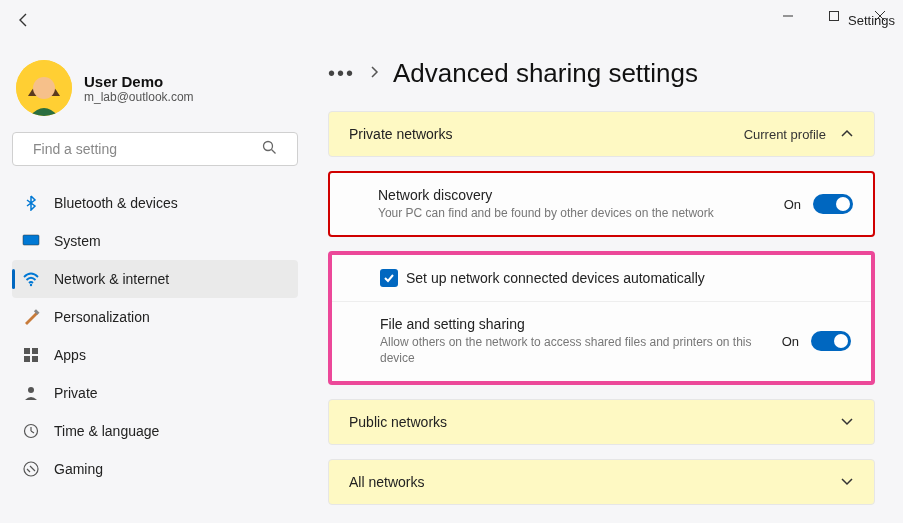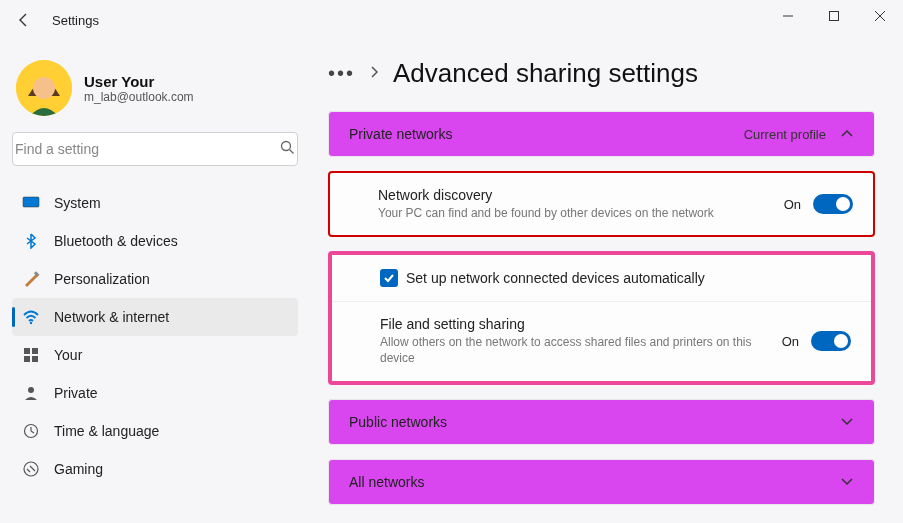--- a/index.html
+++ b/index.html
@@ -1,55 +1,55 @@
 <!DOCTYPE html>
 <html><head>
 <meta charset="utf-8">
 <style>
 * { box-sizing: border-box; margin: 0; padding: 0; font-family: "Segoe UI", Arial, sans-serif; }
 body { width: 903px; height: 523px; background: #f6f6f8; overflow: hidden; position: relative; }
 
 
-.titlebar { height: 40px; display: flex; align-items: center; padding: 4px 8px; }
+.titlebar { height: 40px; display: flex; align-items: center; padding: 4px 8px; justify-content: space-between; }
 .titlebar .back { width: 32px; height: 32px; display:flex; align-items:center; justify-content:center; cursor:pointer; }
 .titlebar .title { margin-left: 12px; font-size: 13px; color:#222; }
 .winbtns { position:absolute; top:0; right:0; display:flex; }
 .winbtn { width:46px; height:32px; display:flex; align-items:center; justify-content:center; cursor:pointer; }
 
 
 .content { display:flex; height: calc(523px - 40px); }
 .sidebar { width: 310px; padding: 12px 12px 0 12px; }
 
 
 .user { display:flex; align-items:center; gap:12px; padding: 8px 4px 16px 4px; }
 .avatar { width:56px; height:56px; border-radius:50%; background:#ffcf33; position:relative; overflow:hidden; }
 .avatar svg { position:absolute; top:0; left:0; }
 .user-name { font-size:15px; font-weight:600; color:#111; }
 .user-email { font-size:12px; color:#555; }
 
 
-.search { display:flex; align-items:center; background:#fff; border:1px solid #d0d0d0; border-radius:4px; height:34px; padding:0 2px; margin-bottom:18px; }
+.search { display:flex; align-items:center; background:#fff; border:1px solid #d0d0d0; border-radius:4px; height:34px; padding:0 20px; margin-bottom:18px; }
 .search input { flex:1; border:none; outline:none; font-size:14px; background:transparent; color:#333; }
 .search input::placeholder { color:#888; }
 
 
 .nav-item { display:flex; align-items:center; gap:14px; height:38px; padding:0 10px; border-radius:4px; cursor:pointer; font-size:14px; color:#222; position:relative; }
 .nav-item.active { background:#eaeaea; }
 .nav-item.active::before { content:""; position:absolute; left:0; top:9px; bottom:9px; width:3px; background:#0067c0; border-radius:2px; }
 .nav-icon { width:18px; height:18px; display:flex; align-items:center; justify-content:center; }
 
 
 .main { flex:1; padding: 18px 28px 0 18px; overflow-y:auto; }
 .breadcrumb { display:flex; align-items:center; gap:14px; margin-bottom:22px; }
 .more-dots { font-size:20px; color:#444; letter-spacing:2px; cursor:pointer; }
 .chev { color:#555; }
 .page-title { font-size:26px; font-weight:400; color:#111; }
 
 
-.section-header { display:flex; align-items:center; justify-content:space-between; padding: 14px 20px; background:#d946ef; border:1px solid #e6e6e6; border-radius:4px; margin-bottom:14px; cursor:pointer; }
+.section-header { display:flex; align-items:center; justify-content:space-between; padding: 14px 20px; background:#fef9c3; border:1px solid #e6e6e6; border-radius:4px; margin-bottom:14px; cursor:pointer; }
 .section-title { font-size:14px; color:#222; }
 .section-right { display:flex; align-items:center; gap:14px; font-size:13px; color:#333; }
 
 
 .card-group { border:4px solid #ec4899; border-radius:4px; background:#fdfdfd; margin-bottom:14px; }
 .card-group.highlight { border:2px solid #d00000; }
 .card { padding:14px 20px; display:flex; align-items:center; gap:8px; border-top:1px solid #eee; }
 .card:first-child { border-top:none; }
 .card-body { flex:1; }
 .card-title { font-size:14px; color:#222; margin-bottom:2px; }
@@ -101,78 +101,78 @@
     <div class="user">
       <div class="avatar">
         <svg width="56" height="56" viewBox="0 0 56 56">
           <circle cx="28" cy="28" r="28" fill="#ffcf33"></circle>
           <path d="M12 36 Q28 8 44 36" fill="#5b3a1e"></path>
           <circle cx="28" cy="28" r="11" fill="#f6c08a"></circle>
           <path d="M14 56 Q28 40 42 56" fill="#2a6e3f"></path>
         </svg>
       </div>
       <div>
-        <div class="user-name">User Your</div>
+        <div class="user-name">User Demo</div>
         <div class="user-email">m_lab@outlook.com</div>
       </div>
     </div>
 
     <div class="search">
       <input type="text" placeholder="Find a setting" style="">
       <span><svg width="15" height="15" viewBox="0 0 15 15">
             <circle cx="6" cy="6" r="4.5" stroke="#666" stroke-width="1.3" fill="none"></circle>
             <line x1="9.5" y1="9.5" x2="13.5" y2="13.5" stroke="#666" stroke-width="1.3"></line>
           </svg></span>
     </div>
 
     <div class="nav-item">
       <span class="nav-icon">
+          <svg width="16" height="16" viewBox="0 0 16 16">
+            <path d="M8 1 L12 5 L8 8 L12 11 L8 15 V1 M4 5 L8 8 M4 11 L8 8" stroke="#0078d4" stroke-width="1.5" fill="none"></path>
+          </svg>
+        </span>
+      <span>Bluetooth &amp; devices</span>
+    </div>
+    <div class="nav-item">
+      <span class="nav-icon">
           <svg width="18" height="18" viewBox="0 0 18 18">
             <rect x="1" y="3" width="16" height="10" rx="1" fill="#0078d4"></rect>
             <rect x="1" y="3" width="16" height="10" rx="1" fill="none" stroke="#333" stroke-width="0.5"></rect>
           </svg>
         </span>
       <span>System</span>
     </div>
-    <div class="nav-item">
-      <span class="nav-icon">
-          <svg width="16" height="16" viewBox="0 0 16 16">
-            <path d="M8 1 L12 5 L8 8 L12 11 L8 15 V1 M4 5 L8 8 M4 11 L8 8" stroke="#0078d4" stroke-width="1.5" fill="none"></path>
-          </svg>
-        </span>
-      <span>Bluetooth &amp; devices</span>
+    <div class="nav-item active">
+      <span class="nav-icon">
+          <svg width="18" height="18" viewBox="0 0 18 18">
+            <path d="M2 7 Q9 0 16 7 M4.5 10 Q9 5.5 13.5 10 M7 13 Q9 11 11 13" stroke="#0078d4" stroke-width="1.8" fill="none"></path>
+            <circle cx="9" cy="15" r="1.2" fill="#0078d4"></circle>
+          </svg>
+        </span>
+      <span>Network &amp; internet</span>
     </div>
     <div class="nav-item">
       <span class="nav-icon">
           <svg width="18" height="18" viewBox="0 0 18 18">
             <path d="M3 15 L6 12 L14 4 L16 6 L8 14 L5 17 Z" fill="#c77b3a"></path>
             <rect x="12" y="2" width="5" height="3" transform="rotate(45 14 4)" fill="#888"></rect>
           </svg>
         </span>
       <span>Personalization</span>
-    </div>
-    <div class="nav-item active">
-      <span class="nav-icon">
-          <svg width="18" height="18" viewBox="0 0 18 18">
-            <path d="M2 7 Q9 0 16 7 M4.5 10 Q9 5.5 13.5 10 M7 13 Q9 11 11 13" stroke="#0078d4" stroke-width="1.8" fill="none"></path>
-            <circle cx="9" cy="15" r="1.2" fill="#0078d4"></circle>
-          </svg>
-        </span>
-      <span>Network &amp; internet</span>
     </div>
     <div class="nav-item">
       <span class="nav-icon">
           <svg width="16" height="16" viewBox="0 0 16 16">
             <rect x="1" y="1" width="6" height="6" fill="#555"></rect>
             <rect x="9" y="1" width="6" height="6" fill="#555"></rect>
             <rect x="1" y="9" width="6" height="6" fill="#555"></rect>
             <rect x="9" y="9" width="6" height="6" fill="#555"></rect>
           </svg>
         </span>
-      <span>Your</span>
+      <span>Apps</span>
     </div>
     <div class="nav-item">
       <span class="nav-icon">
           <svg width="16" height="16" viewBox="0 0 16 16">
             <circle cx="8" cy="5" r="3" fill="#555"></circle>
             <path d="M2 15 Q8 9 14 15" fill="#555"></path>
           </svg>
         </span>
       <span>Private</span>
     </div>

